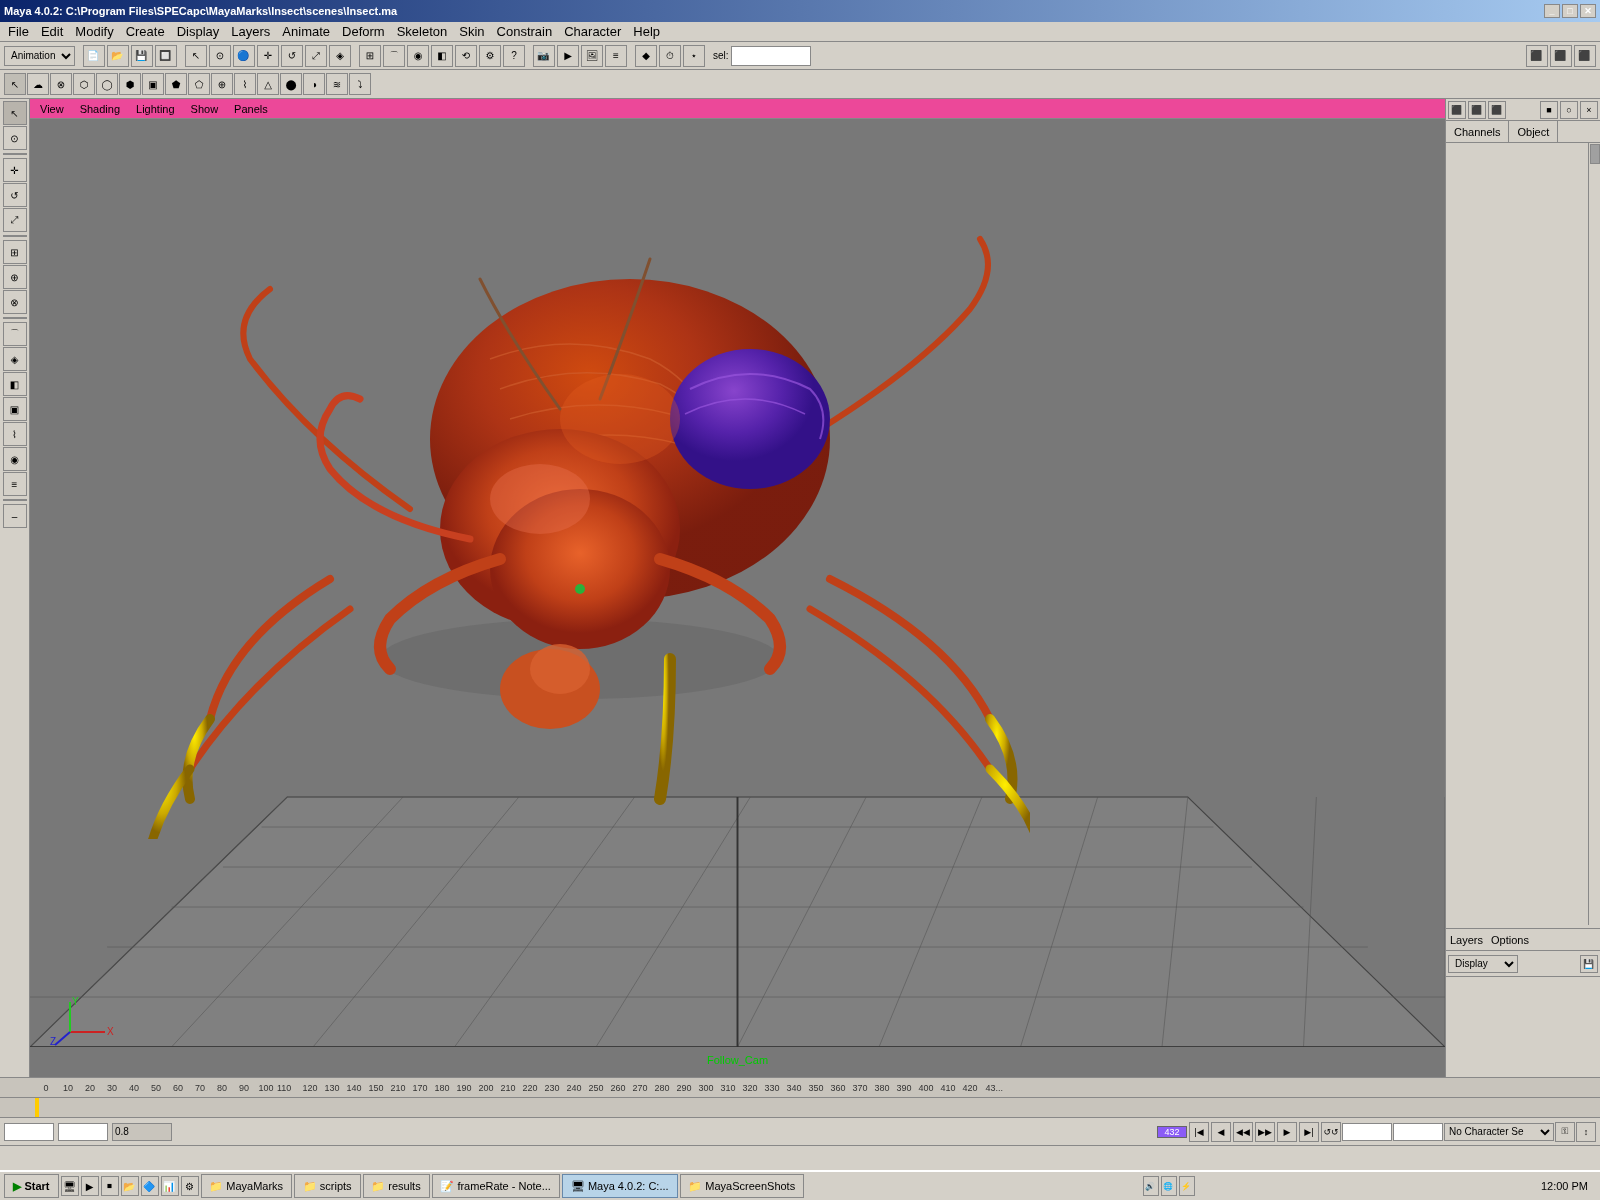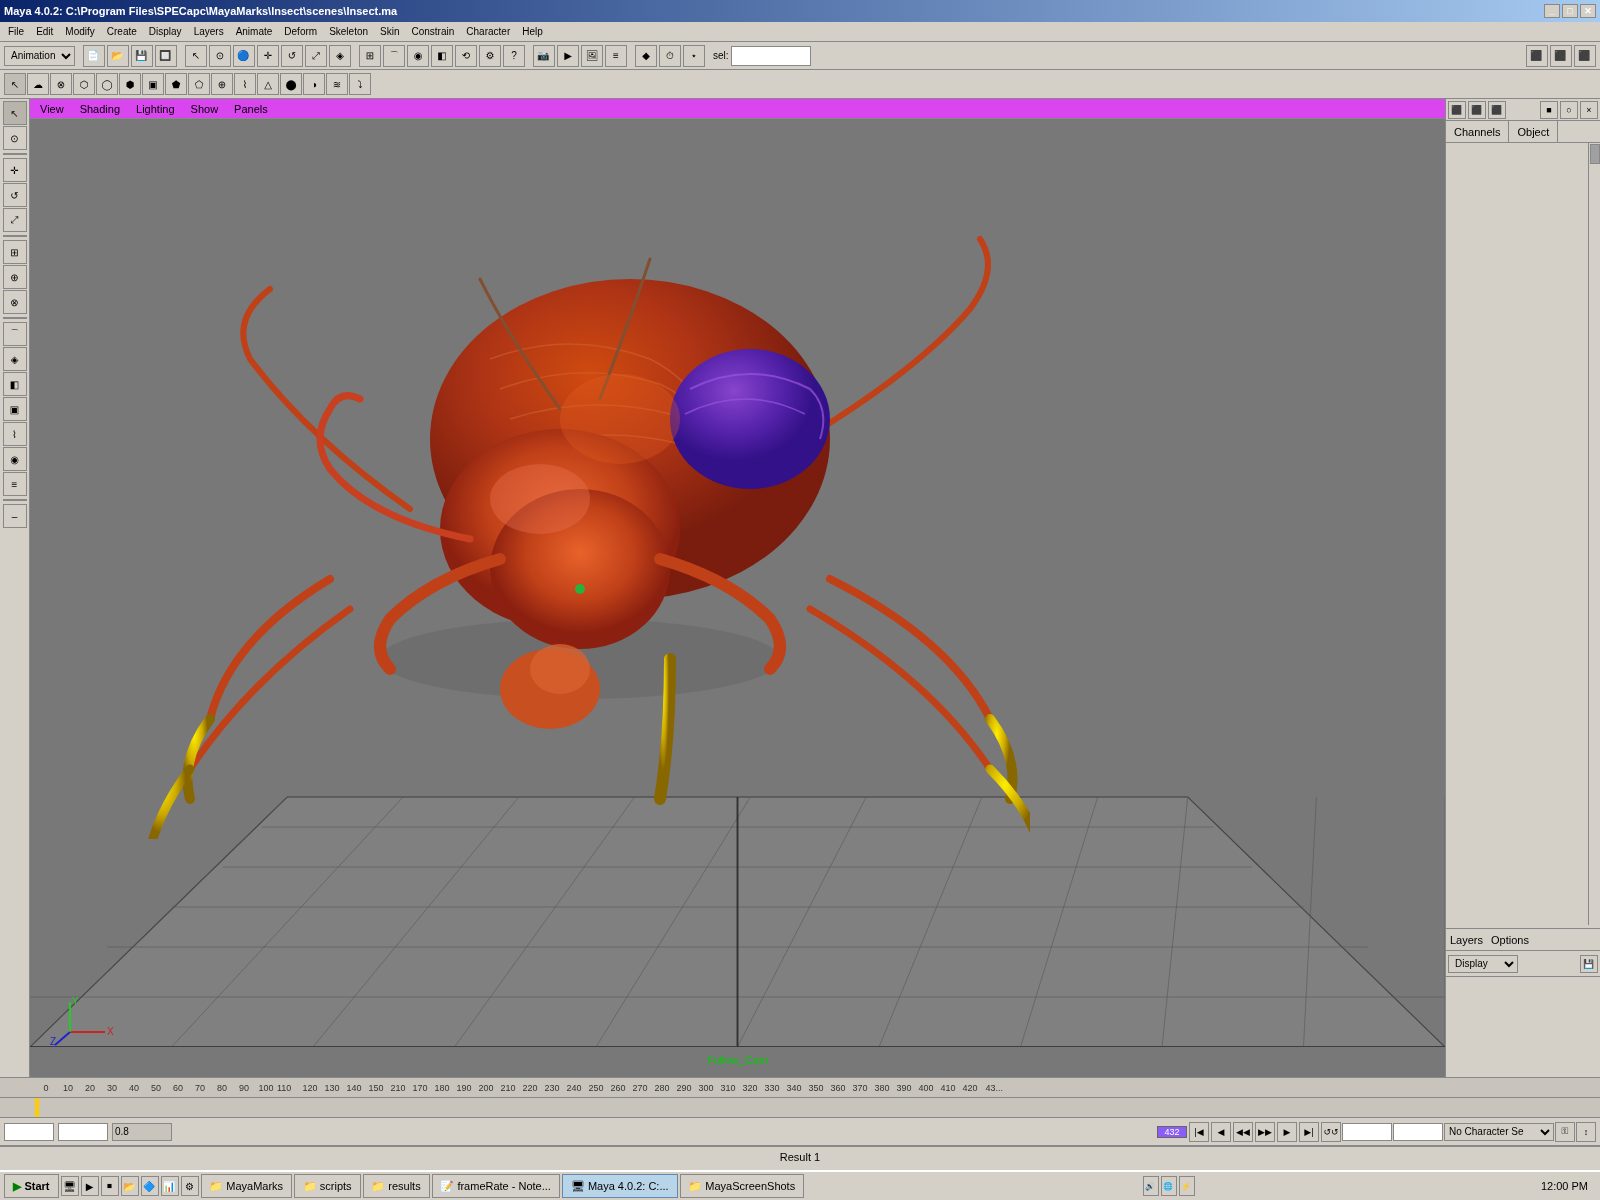--- a/index.html
+++ b/index.html
@@ -48,21 +48,21 @@
       height: 20px;
       background: #d4d0c8;
       display: flex;
       align-items: center;
       border-bottom: 1px solid #888;
       padding: 0 2px;
     }
     .menu-item {
       padding: 2px 6px;
       cursor: pointer;
-      font-size: 10px;
+      font-size: 13px;
     }
 
     
     #toolbar-area {
       width: 100%;
       background: #d4d0c8;
       border-bottom: 1px solid #888;
     }
 
     #toolbar1 {
@@ -150,21 +150,21 @@
     
     #viewport {
       flex: 1;
       background: #808080;
       position: relative;
       overflow: hidden;
     }
 
     #viewport-menu {
       height: 20px;
-      background: #d946ef;
+      background: #ec4899;
       border-bottom: 1px solid #888;
       display: flex;
       align-items: center;
       padding: 0 4px;
       gap: 4px;
     }
     .vm-item {
       padding: 1px 6px;
       cursor: pointer;
       font-size: 11px;
@@ -804,23 +804,20 @@
       <input type="text" class="frame-input" style="">
       <input type="text" class="frame-input" style="">
       <select class="char-select" style="width:110px;">
         <option>No Character Se</option>
       </select>
       <div class="pb-btn">⚿</div>
       <div class="pb-btn">↕</div>
     </div>
   </div>
 
-  <div id="result-bar">
-    <span>Result 1</span>
-  </div>
 </div>
 
 <div id="taskbar">
   <div id="start-btn">
     <span style="color:green;font-weight:bold;">▶</span>
     <span>Start</span>
   </div>
 
   <div class="tb-btn" style="width:18px;height:20px;">🖥</div>
   <div class="tb-btn" style="width:18px;height:20px;">▶</div>

